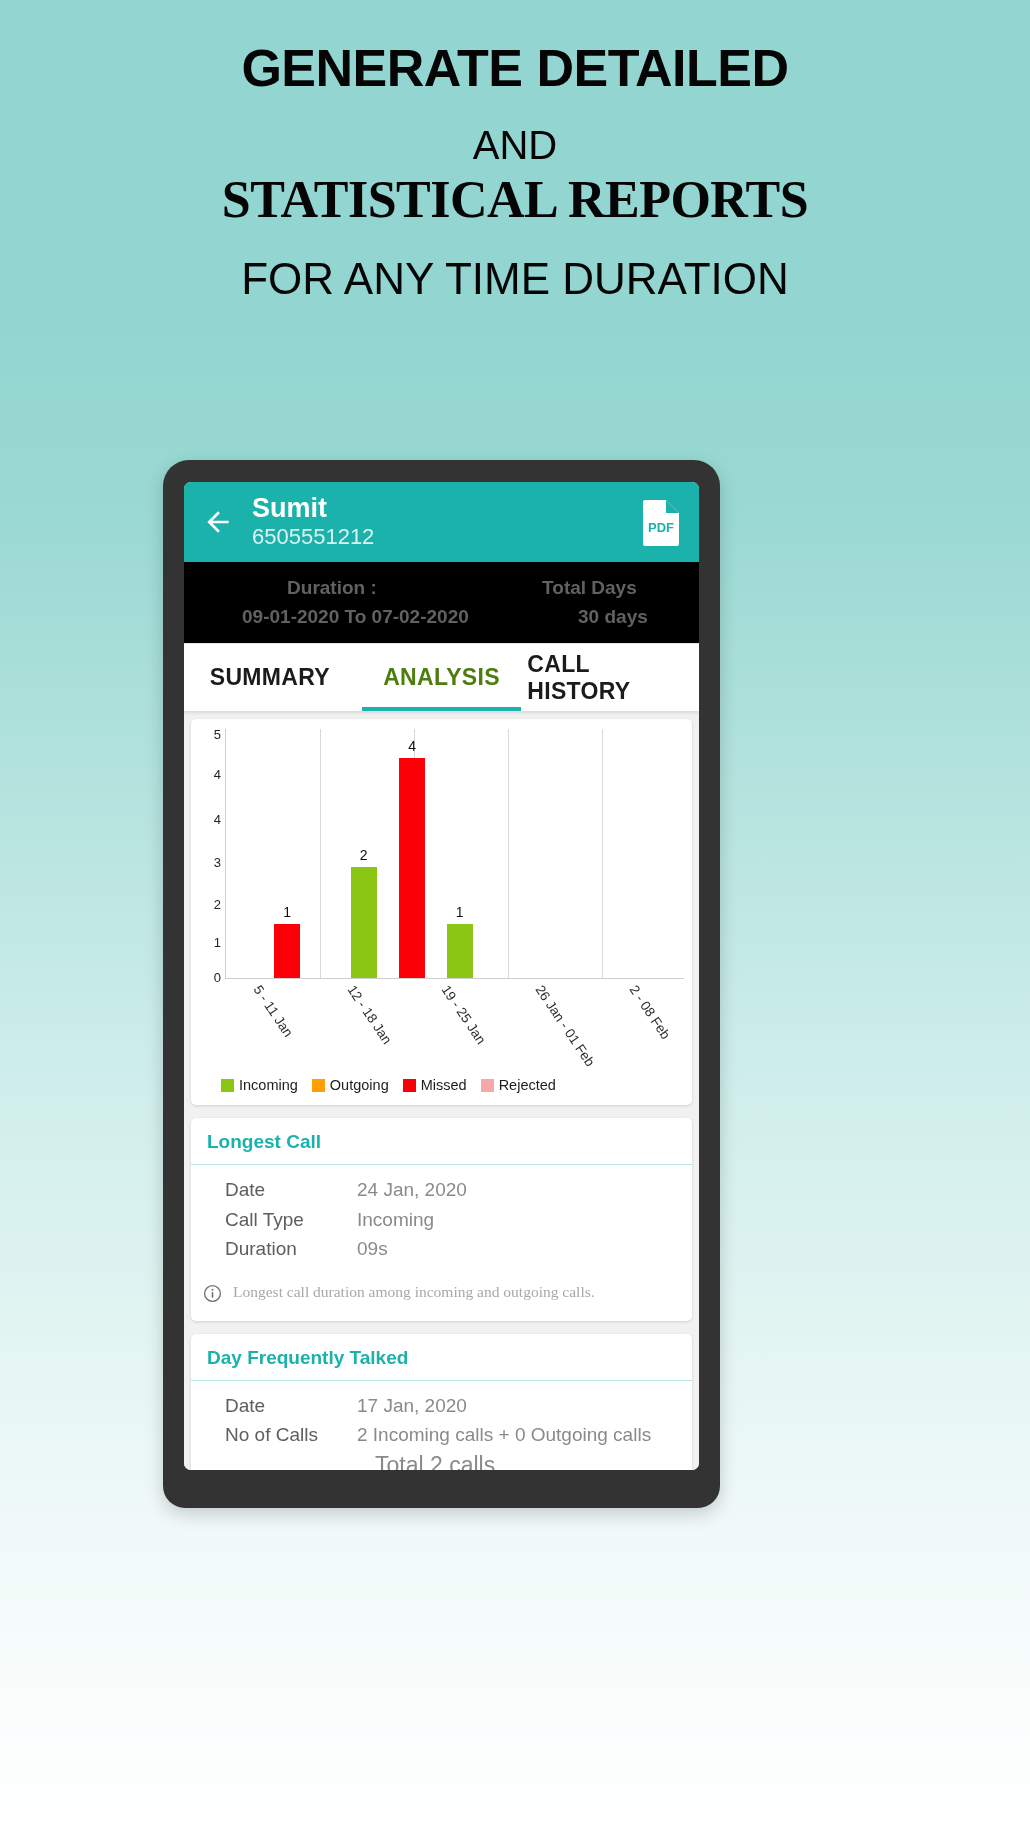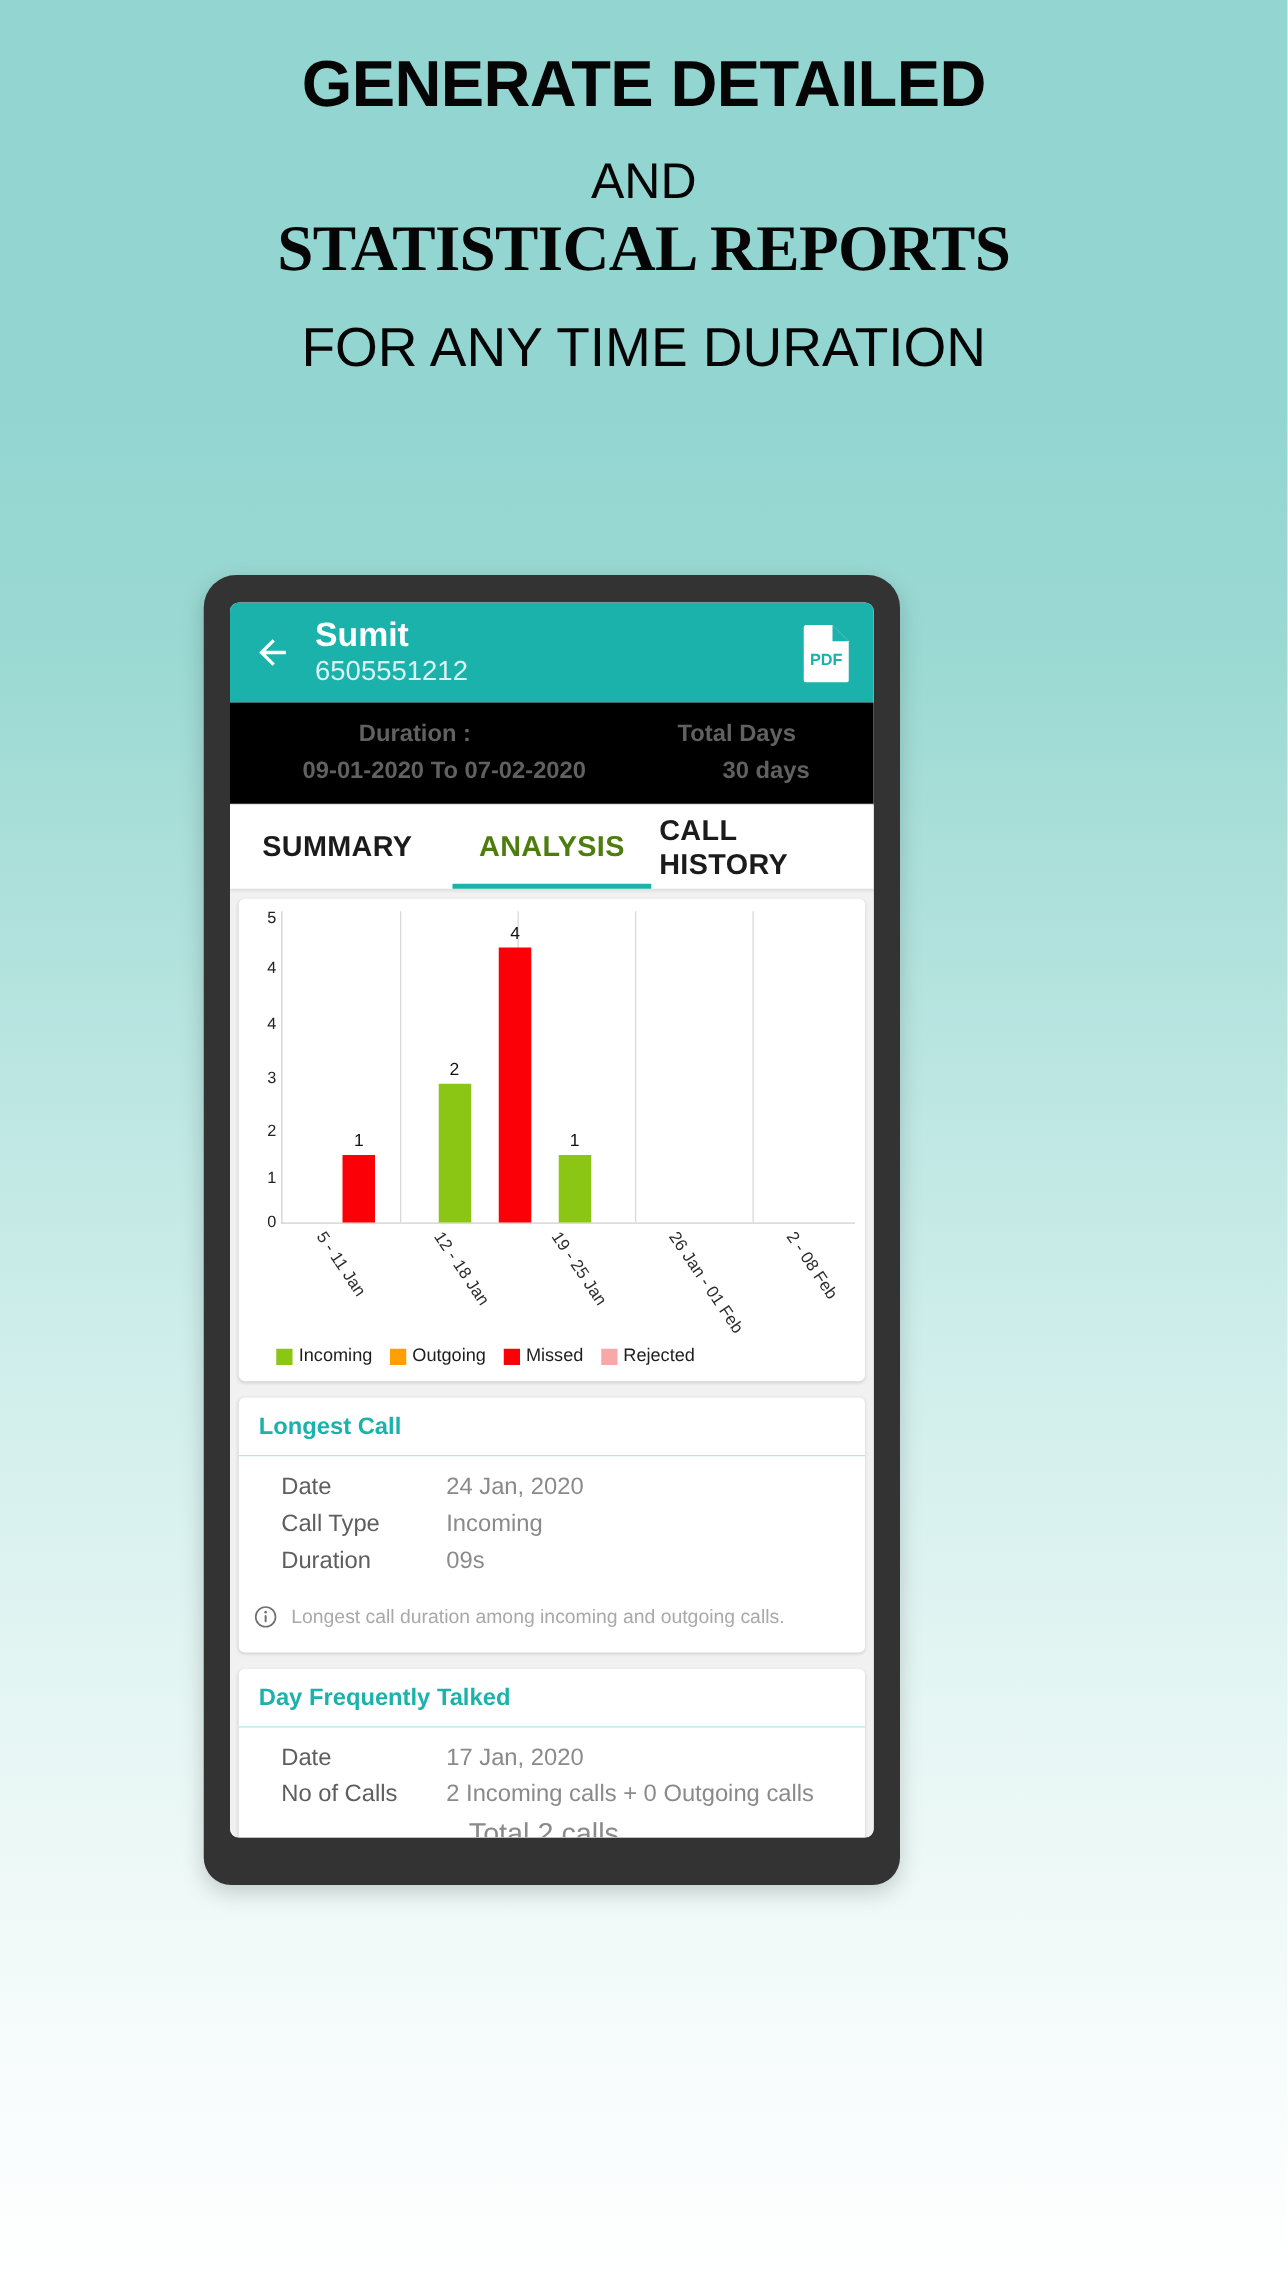--- a/index.html
+++ b/index.html
@@ -327,22 +327,23 @@
     line-height: 1.45;
   }
   .kv-val-sub {
     font-size: 23px;
     color: #8a8a8a;
     line-height: 1.45;
     padding-left: 18px;
   }
   .note {
     display: flex;
-    align-items: center;
+    align-items: flex-start;
     padding: 10px 16px 14px 12px;
+    font-family: Liberation Serif, serif;
   }
   .note-icon {
     width: 20px;
     flex: 0 0 20px;
     margin-right: 10px;
     margin-top: 3px;
   }
   .note-text {
     font-size: 15.5px;
     color: #a9a9a9;

